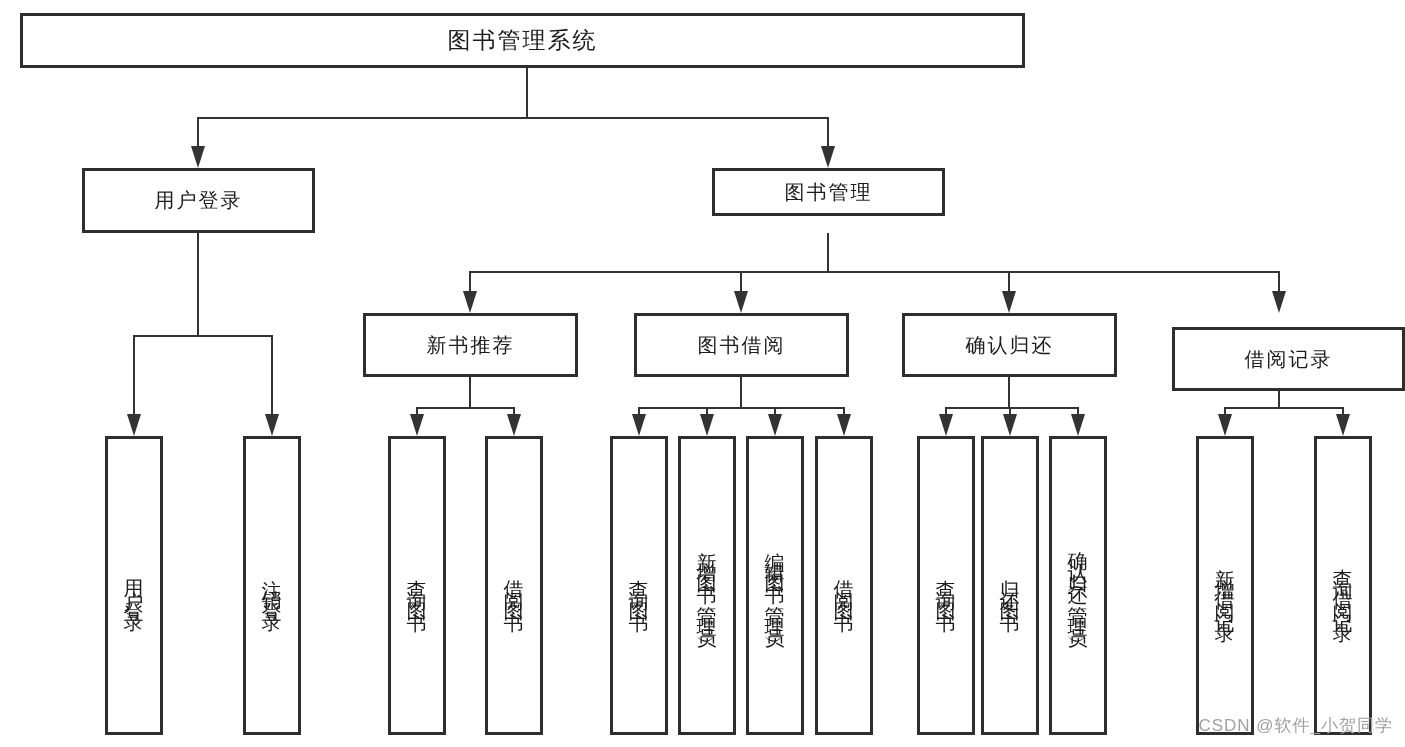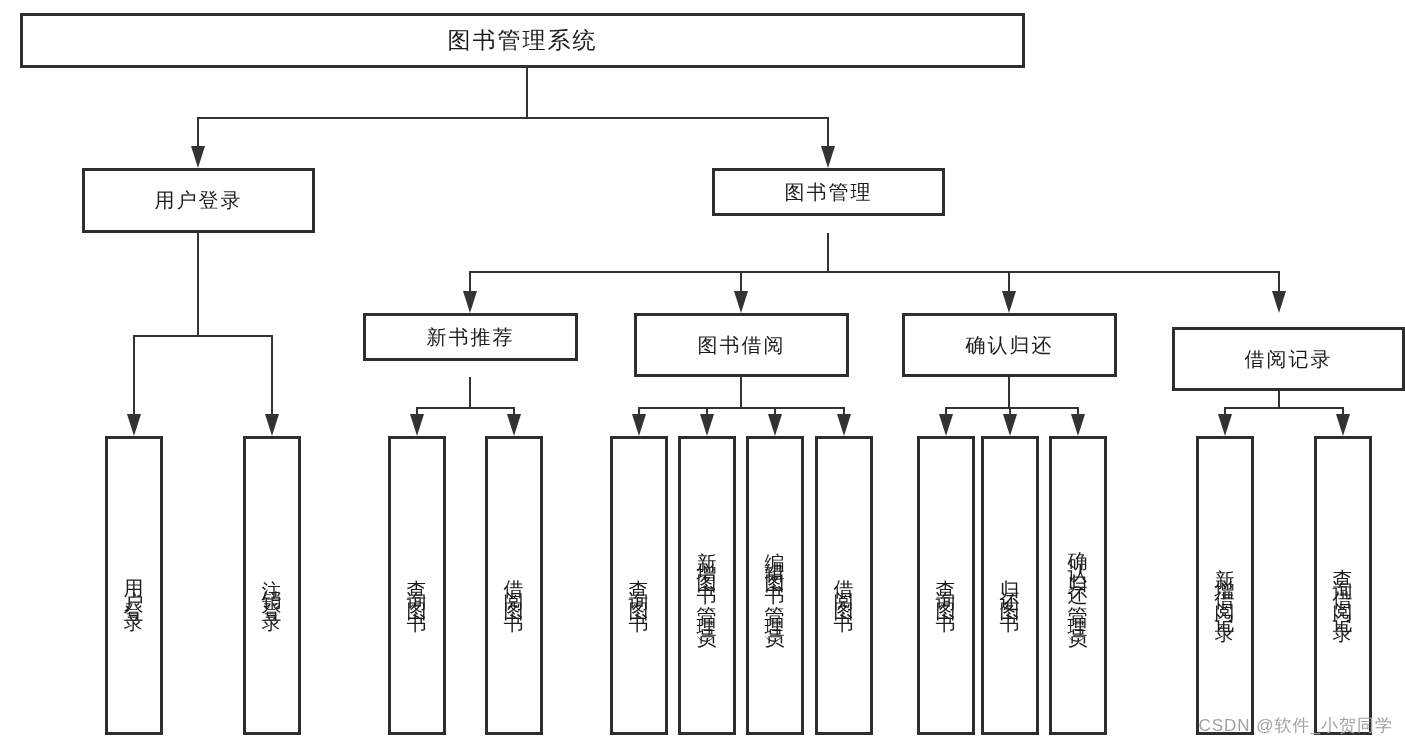--- a/index.html
+++ b/index.html
@@ -89,21 +89,21 @@
   <div class="hline" style="left:469px;top:271px;width:811px;"></div>
   <div class="vline" style="left:469px;top:271px;height:22px;"></div>
   <div class="arrow" style="left:463px;top:291px;"></div>
   <div class="vline" style="left:740px;top:271px;height:22px;"></div>
   <div class="arrow" style="left:734px;top:291px;"></div>
   <div class="vline" style="left:1008px;top:271px;height:22px;"></div>
   <div class="arrow" style="left:1002px;top:291px;"></div>
   <div class="vline" style="left:1278px;top:271px;height:22px;"></div>
   <div class="arrow" style="left:1272px;top:291px;"></div>
 
-  <div class="box hbox" style="left:363px;top:313px;width:215px;height:48px;">新书推荐</div>
+  <div class="box hbox" style="left:363px;top:313px;width:215px;height:64px;">新书推荐</div>
   <div class="box hbox" style="left:634px;top:313px;width:215px;height:64px;">图书借阅</div>
   <div class="box hbox" style="left:902px;top:313px;width:215px;height:64px;">确认归还</div>
   <div class="box hbox" style="left:1172px;top:327px;width:233px;height:64px;">借阅记录</div>
 
   <div class="vline" style="left:469px;top:377px;height:32px;"></div>
   <div class="hline" style="left:416px;top:407px;width:99px;"></div>
   <div class="vline" style="left:416px;top:407px;height:10px;"></div>
   <div class="arrow" style="left:410px;top:414px;"></div>
   <div class="vline" style="left:513px;top:407px;height:10px;"></div>
   <div class="arrow" style="left:507px;top:414px;"></div>

